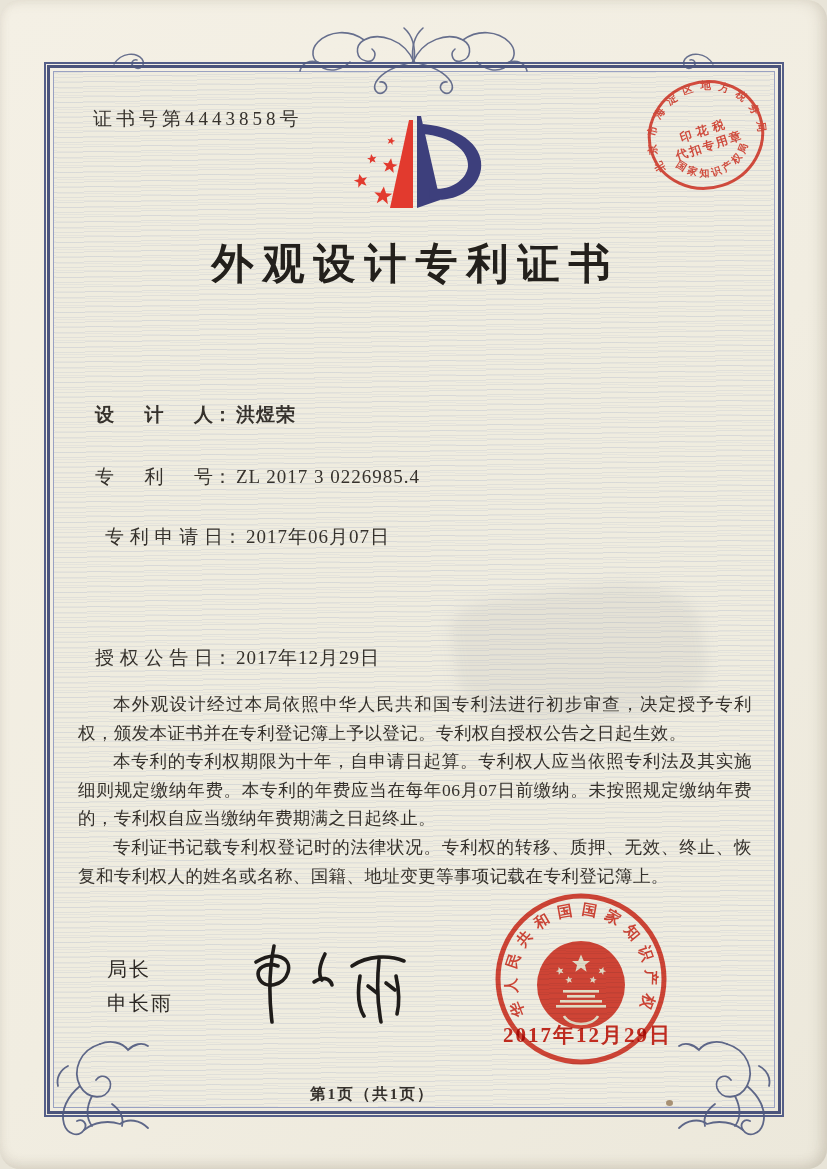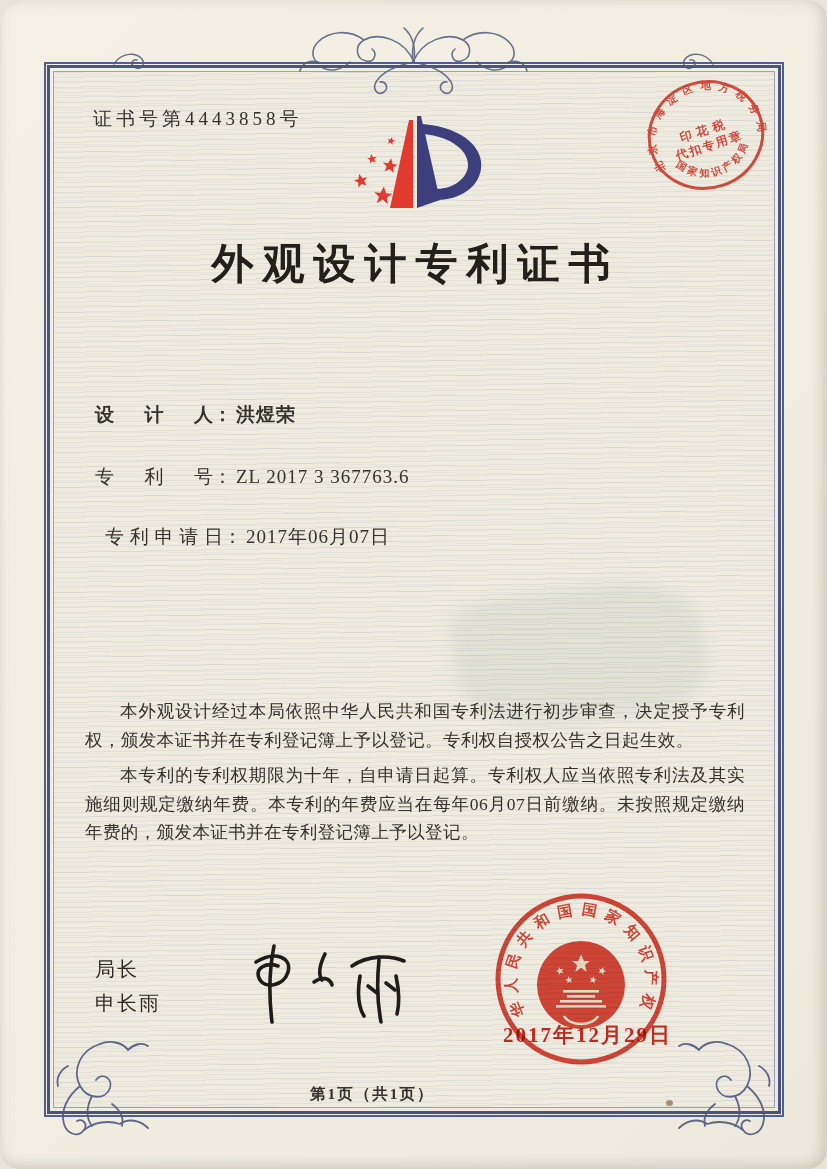--- a/index.html
+++ b/index.html
@@ -42,22 +42,22 @@
     color:#23201c;
   }
   .field-row{position:absolute;left:95px;z-index:3;font-size:19px;color:#35312c;white-space:nowrap;}
   .field-label{display:inline-block;width:118px;text-align:justify;text-align-last:justify;}
   .field-colon{display:inline-block;margin-right:4px;}
   .field-value{letter-spacing:1px;}
   .body-text{
     position:absolute;left:78px;top:690px;width:674px;z-index:3;
     font-size:17.5px;line-height:28.6px;color:#35312c;text-align:justify;
   }
-  .body-text p{margin:7px;text-indent:2em;letter-spacing:.4px;}
-  .signer{position:absolute;left:95px;z-index:3;font-size:20px;color:#2e2a26;letter-spacing:2px;}
+  .body-text p{margin:0;text-indent:2em;letter-spacing:.4px;}
+  .signer{position:absolute;left:107px;z-index:3;font-size:20px;color:#2e2a26;letter-spacing:2px;}
   .signature-svg{position:absolute;left:228px;top:932px;z-index:4;}
   .page-footer{
     position:absolute;left:310px;top:1084px;z-index:3;
     font-size:15.5px;letter-spacing:2px;color:#35312c;font-weight:bold;
   }
   
   .seal{position:absolute;mix-blend-mode:multiply;z-index:6;}
   .seal-date{
     position:absolute;left:503px;top:1021px;z-index:7;
     font-size:21px;font-weight:700;letter-spacing:2px;color:#cf2f24;
@@ -138,29 +138,33 @@
       <use href="#star5" transform="translate(50,88) scale(0.95) rotate(5)"></use>
     </g>
   </svg>
 
   <div class="title">外观设计专利证书</div>
 
   <div class="field-row" style="top:402px;font-weight:bold;">
     <span class="field-label">设计人</span><span class="field-colon">：</span><span class="field-value">洪煜荣</span>
   </div>
   <div class="field-row" style="top:464px;">
-    <span class="field-label">专利号</span><span class="field-colon">：</span><span class="field-value">ZL 2017 3 367763.6</span>
+    <span class="field-label">专利号</span><span class="field-colon">：</span><span class="field-value">ZL 2017 3 0226985.4</span>
   </div>
   <div class="field-row" style="top:524px;margin-left:10px;">
     <span class="field-label">专利申请日</span><span class="field-colon">：</span><span class="field-value">2017年06月07日</span>
   </div>
+  <div class="field-row" style="top:645px;">
+    <span class="field-label">授权公告日</span><span class="field-colon">：</span><span class="field-value">2017年12月29日</span>
+  </div>
 
   <div class="body-text">
     <p>本外观设计经过本局依照中华人民共和国专利法进行初步审查，决定授予专利权，颁发本证书并在专利登记簿上予以登记。专利权自授权公告之日起生效。</p>
-    <p>本专利的专利权期限为十年，自申请日起算。专利权人应当依照专利法及其实施细则规定缴纳年费。本专利的年费应当在每年06月07日前缴纳。未按照规定缴纳年费的，颁发本证书并在专利登记簿上予以登记。</p>
+    <p>本专利的专利权期限为十年，自申请日起算。专利权人应当依照专利法及其实施细则规定缴纳年费。本专利的年费应当在每年06月07日前缴纳。未按照规定缴纳年费的，专利权自应当缴纳年费期满之日起终止。</p>
+    <p>专利证书记载专利权登记时的法律状况。专利权的转移、质押、无效、终止、恢复和专利权人的姓名或名称、国籍、地址变更等事项记载在专利登记簿上。</p>
   </div>
 
   <div class="signer" style="top:956px;">局长</div>
   <div class="signer" style="top:990px;">申长雨</div>
 
   <svg class="signature-svg" width="200" height="100" viewBox="0 0 200 100">
     <g fill="none" stroke="#1f1c1a" stroke-width="3.6" stroke-linecap="round" stroke-linejoin="round">
       <path d="M46,14 C42,34 40,58 44,90"></path>
       <path d="M28,30 C48,18 64,26 60,40 C56,54 36,58 31,46 C27,36 38,30 50,34"></path>
       <path d="M97,22 C92,32 90,42 94,48"></path>

